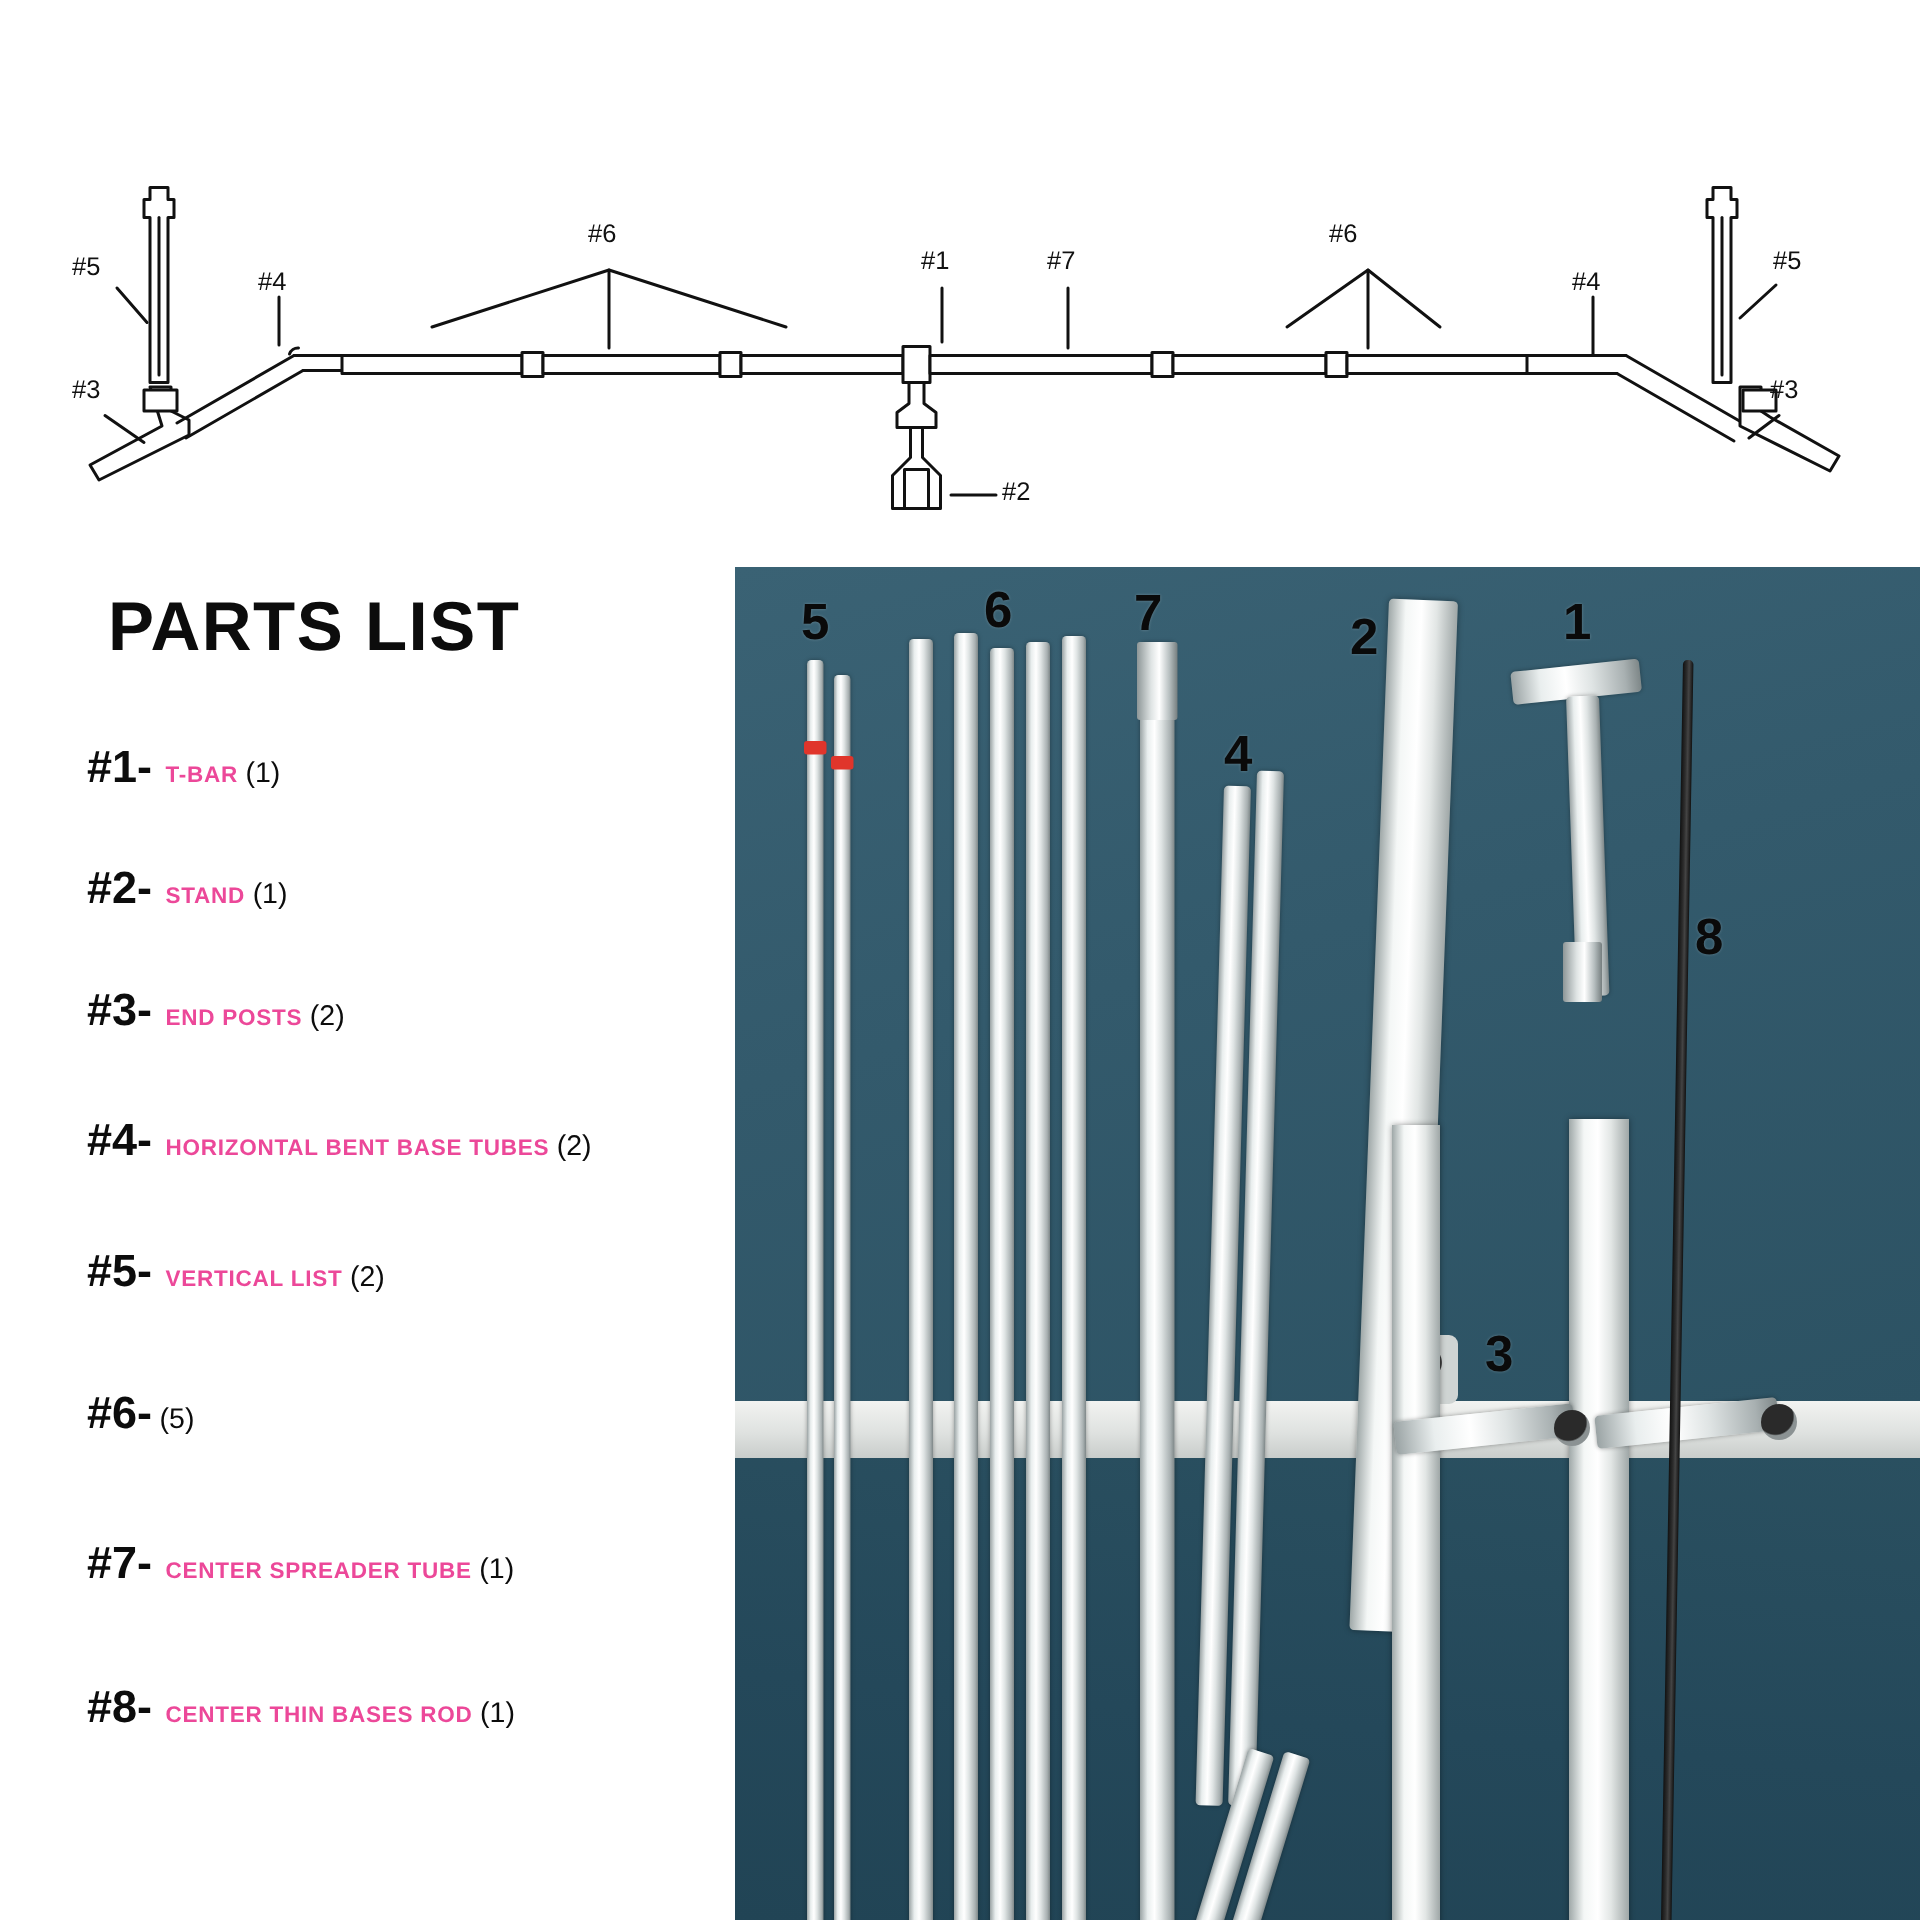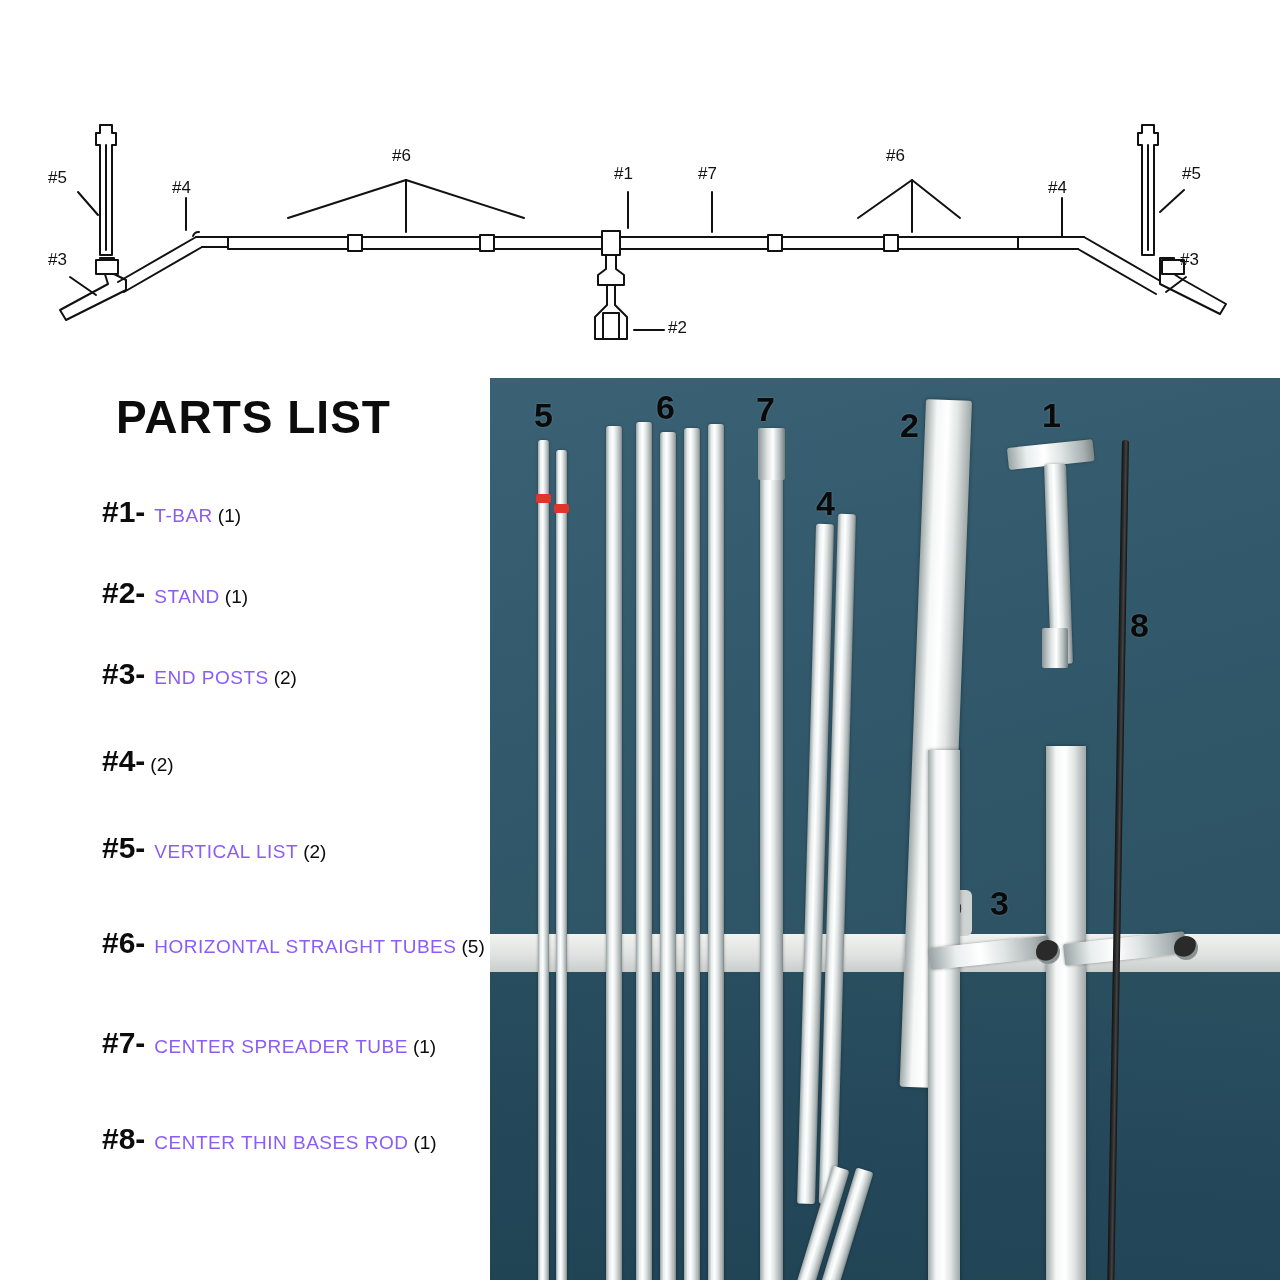--- a/index.html
+++ b/index.html
@@ -37,21 +37,20 @@
     white-space: nowrap;
   }
 
   
   #parts-list-panel {
     position: absolute;
     left: 0;
     top: 370px;
     width: 490px;
     height: 910px;
-    margin-left: 44px;
   }
   #parts-list-title {
     position: absolute;
     left: 72px;
     top: 20px;
     font-family: "Liberation Sans", sans-serif;
     font-weight: bold;
     font-size: 46px;
     letter-spacing: 1px;
     color: #0c0c0c;
@@ -63,23 +62,23 @@
     align-items: baseline;
     white-space: nowrap;
   }
   .part-num {
     font-weight: bold;
     font-size: 30px;
     color: #0c0c0c;
     letter-spacing: 0px;
   }
   .part-desc {
-    font-weight: normal;
-    font-size: 19px;
-    color: #8b5cf6;
+    font-weight: bold;
+    font-size: 15px;
+    color: #ec4899;
     margin-left: 9px;
     letter-spacing: 0.5px;
   }
   .part-qty {
     font-weight: normal;
     font-size: 19px;
     color: #0c0c0c;
     margin-left: 5px;
   }
 
@@ -250,32 +249,32 @@
     </div>
 
     <div class="parts-row" style="top:287px;">
       <span class="part-num">#3-</span>
       <span class="part-desc">END POSTS</span>
       <span class="part-qty">(2)</span>
     </div>
 
     <div class="parts-row" style="top:374px;">
       <span class="part-num">#4-</span>
+      <span class="part-desc">HORIZONTAL BENT BASE TUBES</span>
       <span class="part-qty">(2)</span>
     </div>
 
     <div class="parts-row" style="top:461px;">
       <span class="part-num">#5-</span>
       <span class="part-desc">VERTICAL LIST</span>
       <span class="part-qty">(2)</span>
     </div>
 
     <div class="parts-row" style="top:556px;">
       <span class="part-num">#6-</span>
-      <span class="part-desc">HORIZONTAL STRAIGHT TUBES</span>
       <span class="part-qty">(5)</span>
     </div>
 
     <div class="parts-row" style="top:656px;">
       <span class="part-num">#7-</span>
       <span class="part-desc">CENTER SPREADER TUBE</span>
       <span class="part-qty">(1)</span>
     </div>
 
     <div class="parts-row" style="top:752px;">

